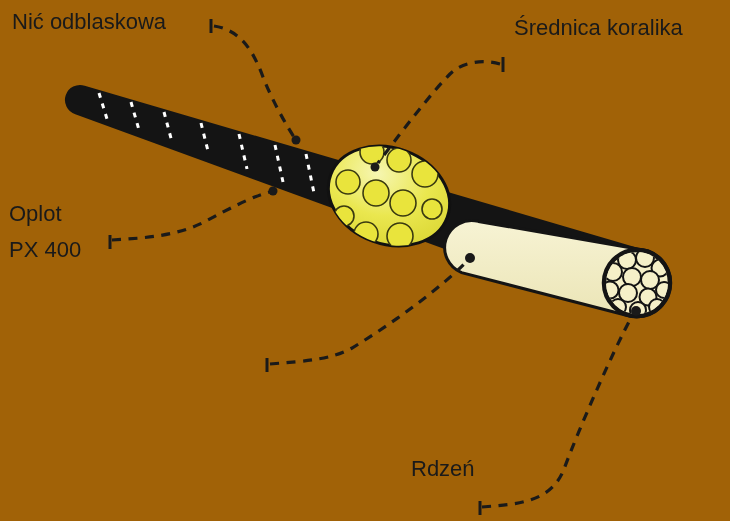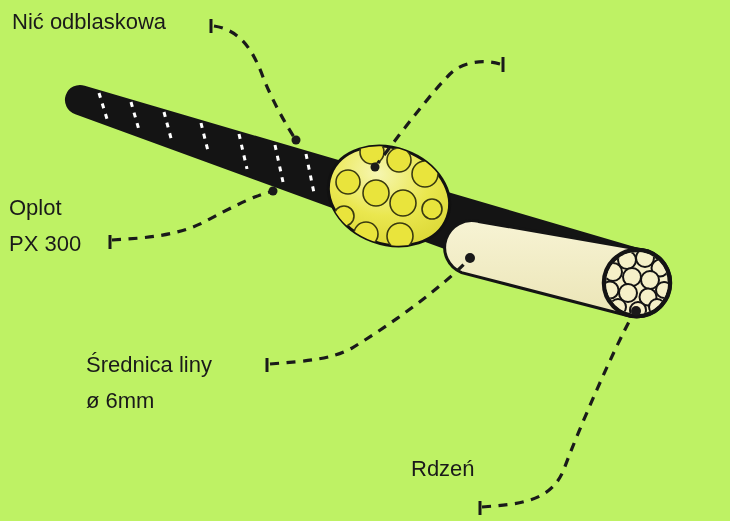--- a/index.html
+++ b/index.html
@@ -4,21 +4,21 @@
 <style>
   html, body {
     margin: 0;
     padding: 0;
     background: #ffffff;
   }
   .stage {
     position: relative;
     width: 730px;
     height: 521px;
-    background: #bef264;
+    background: #a16207;
     overflow: hidden;
     font-family: "Liberation Sans", sans-serif;
   }
   .stage svg {
     position: absolute;
     left: 0;
     top: 0;
   }
   .diagram-label {
     position: absolute;
@@ -134,29 +134,26 @@
         <circle cx="636" cy="311" r="5" fill="#1a1a1a" stroke="none"></circle>
       </g>
     </g>
   </svg>
 
   <div class="diagram-label" style="left:12px; top:4px;">
     <span>Nić odblaskowa</span>
   </div>
 
   <div class="diagram-label" style="left:514px; top:10px;">
+    <span>Średnica koralika</span>
   </div>
 
-  <div class="diagram-label" style="left:9px; top:190px;">
+  <div class="diagram-label" style="left:9px; top:196px;">
     <span>Oplot</span>
-    <span>PX 300</span>
+    <span>PX 400</span>
   </div>
 
-  <div class="diagram-label" style="left:86px; top:347px;">
-    <span>Średnica liny</span>
-    <span>ø 6mm</span>
-  </div>
 
   <div class="diagram-label" style="left:411px; top:435px;margin-top:16px;">
     <span>Rdzeń</span>
   </div>
 
 </div>
 
 </body></html>

